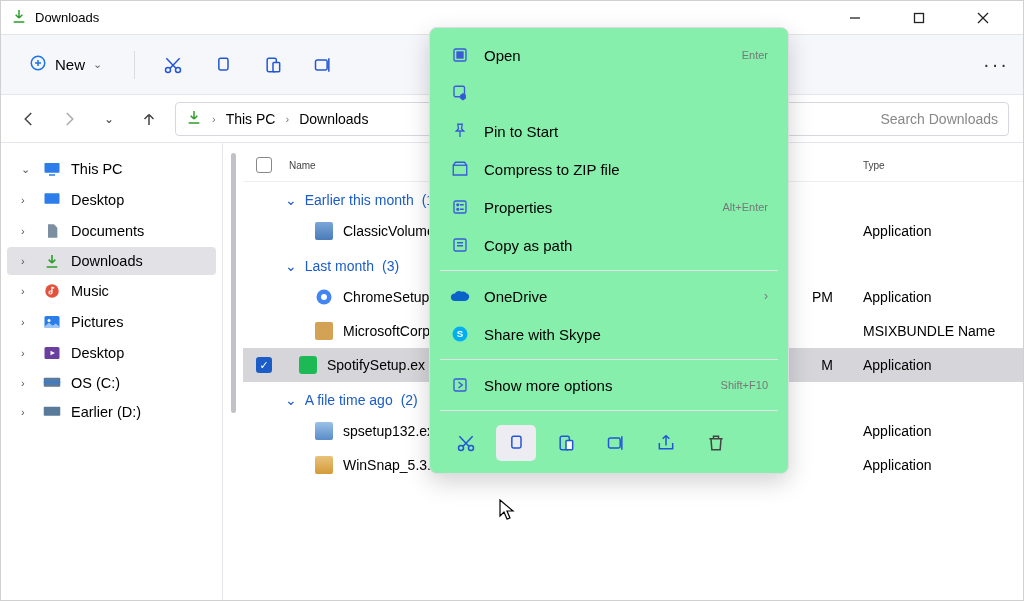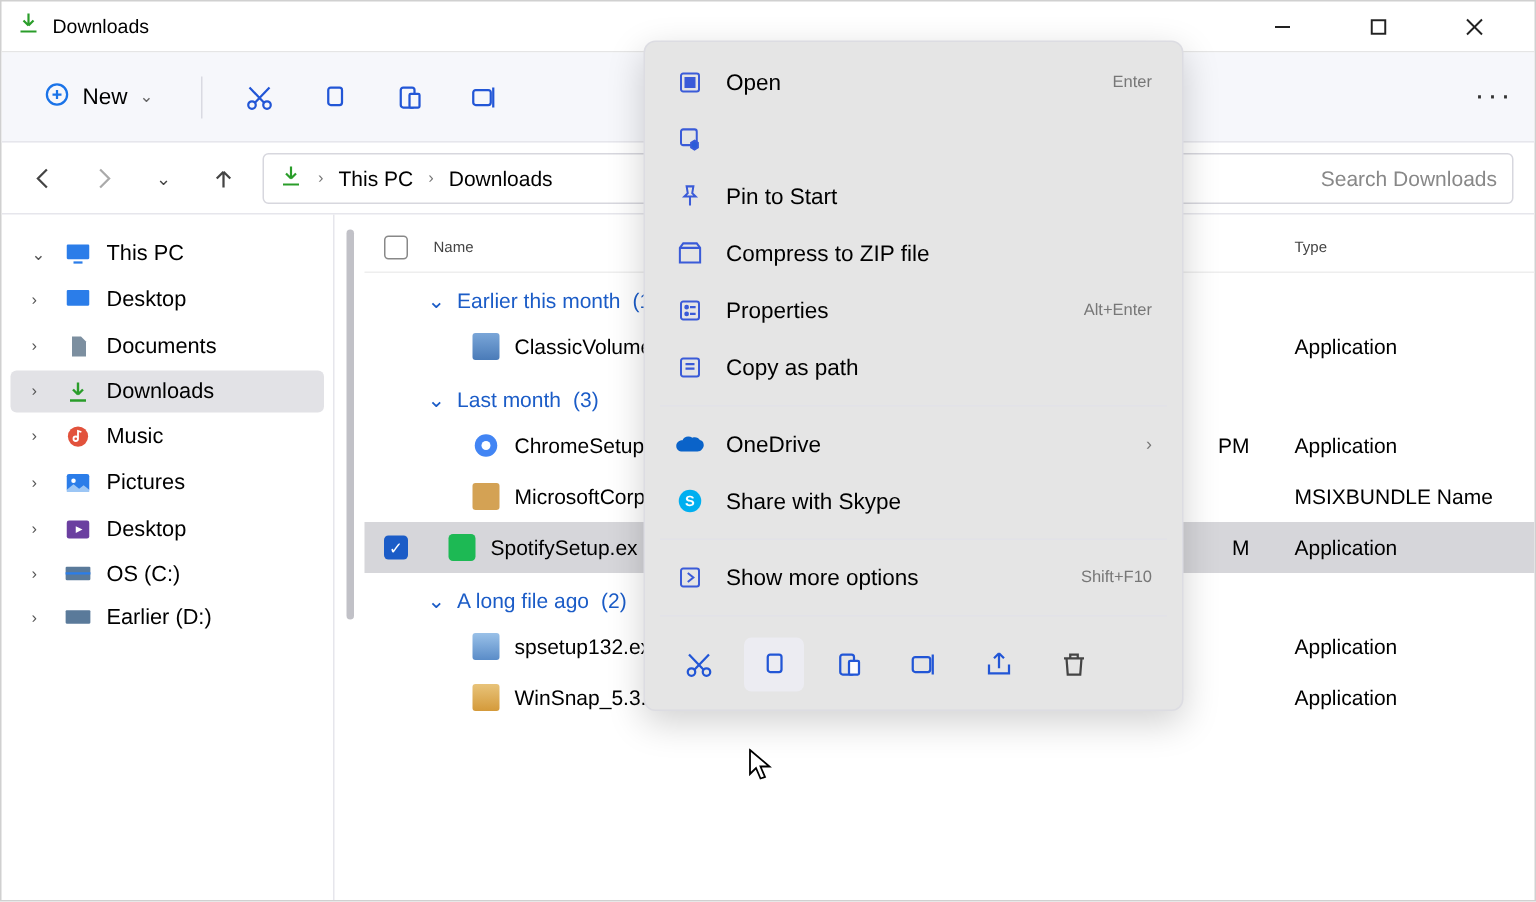--- a/index.html
+++ b/index.html
@@ -39,21 +39,21 @@
   .col-date { width: 200px; }
   .col-type { width: 160px; }
   .group { display:flex; align-items:center; gap:8px; color:#1b5cc7; font-size:14px; padding: 10px 0 6px 42px;}
   .group .cnt { }
   .row { display:flex; align-items:center; font-size:14px; padding: 8px 0; }
   .row.selected { background:#d6d6da; }
   .row.selected .col-check .chk { width:16px; height:16px; background:#1b5cc7; border-radius:3px; display:flex; align-items:center; justify-content:center; color:#fff; font-size:11px;}
   .row .col-name { display:flex; align-items:center; gap:10px; padding-left: 30px;}
   .row .fic { width:18px; height:18px; display:inline-flex; align-items:center; justify-content:center;}
   .checkbox-empty { width:16px; height:16px; border:1.5px solid #888; border-radius:3px; }
-  .ctxmenu { position:absolute; left:428px; top:26px; width:360px; background:#e5e5e5; border:1px solid #dcdce2; border-radius:8px; box-shadow:0 8px 24px rgba(0,0,0,.18); padding: 8px 6px; z-index:10; }
+  .ctxmenu { position:absolute; left:428px; top:26px; width:360px; background:#86efac; border:1px solid #dcdce2; border-radius:8px; box-shadow:0 8px 24px rgba(0,0,0,.18); padding: 8px 6px; z-index:10; }
   .ctx-item { display:flex; align-items:center; gap:14px; padding: 9px 14px; font-size:15px; border-radius:6px;}
   .ctx-item .ic { width:20px; height:20px; display:flex; align-items:center; justify-content:center; color:#3a5bd8;}
   .ctx-item .lab { flex:1; }
   .ctx-item .sc { color:#777; font-size:11px;}
   .ctx-item .sub { color:#777; font-size:12px;}
   .ctx-sep { height:1px; background:#e2e2e8; margin:6px 4px; }
   .ctx-toolbar { display:flex; gap:10px; padding:8px 10px 4px 10px; }
   .ctx-tb-btn { width:40px; height:36px; display:flex; align-items:center; justify-content:center; border-radius:5px; color:#2256d6;}
   .ctx-tb-btn.hover { background:#ececf2;}
   .ctx-tb-btn.gray { color:#444; }
@@ -312,21 +312,21 @@
         <div class="col-name" style="padding-left:14px;">
             <span class="fic" style="background:#1db954;border-radius:3px;"></span>
             <span>SpotifySetup.ex</span>
           </div>
         <div class="col-date" style="text-align:right;padding-right:30px;">M</div>
         <div class="col-type">Application</div>
       </div>
 
       <div class="group">
           <span>⌄</span>
-          <span>A long file ago</span> 
+          <span>A file time ago</span> 
           <span class="cnt">(2)</span>
         </div>
       <div class="row">
         <div class="col-check"></div>
         <div class="col-name">
             <span class="fic" style="background:linear-gradient(#9ac1e8,#5a8cc8);border-radius:2px;"></span>
             <span>spsetup132.exe</span>
           </div>
         <div class="col-date">11/11/2021 5:47 PM</div>
         <div class="col-type">Application</div>

